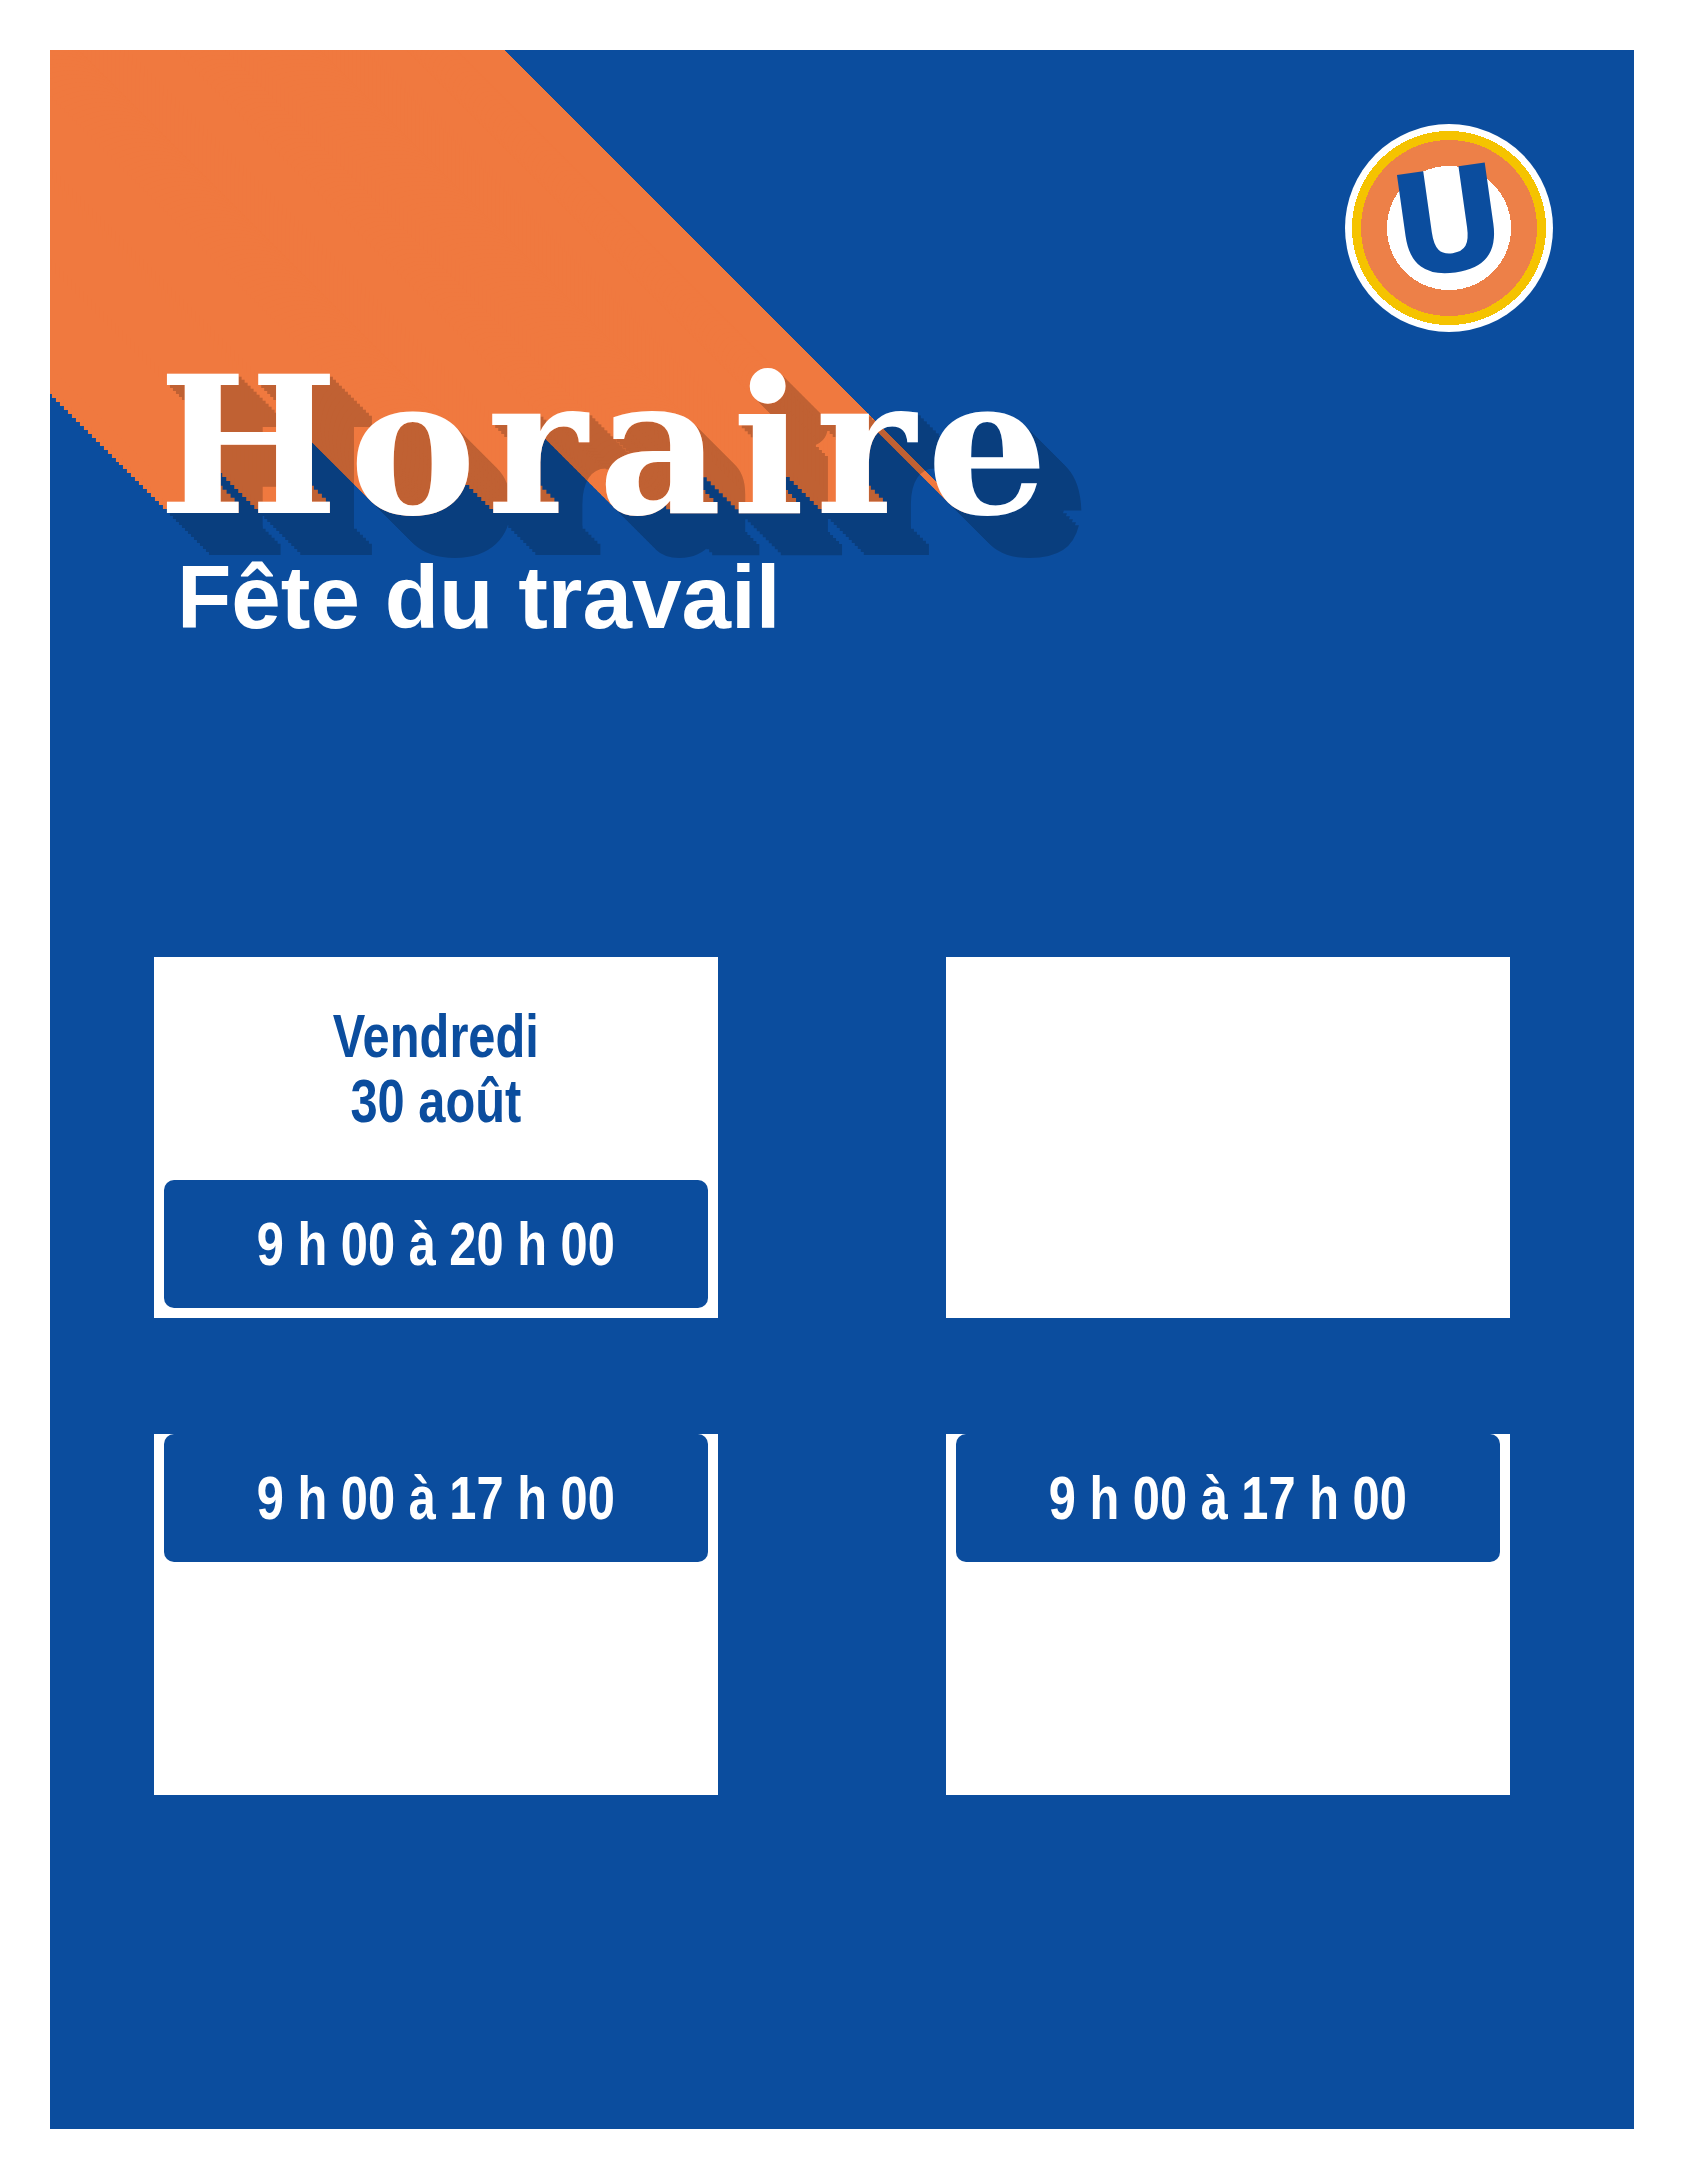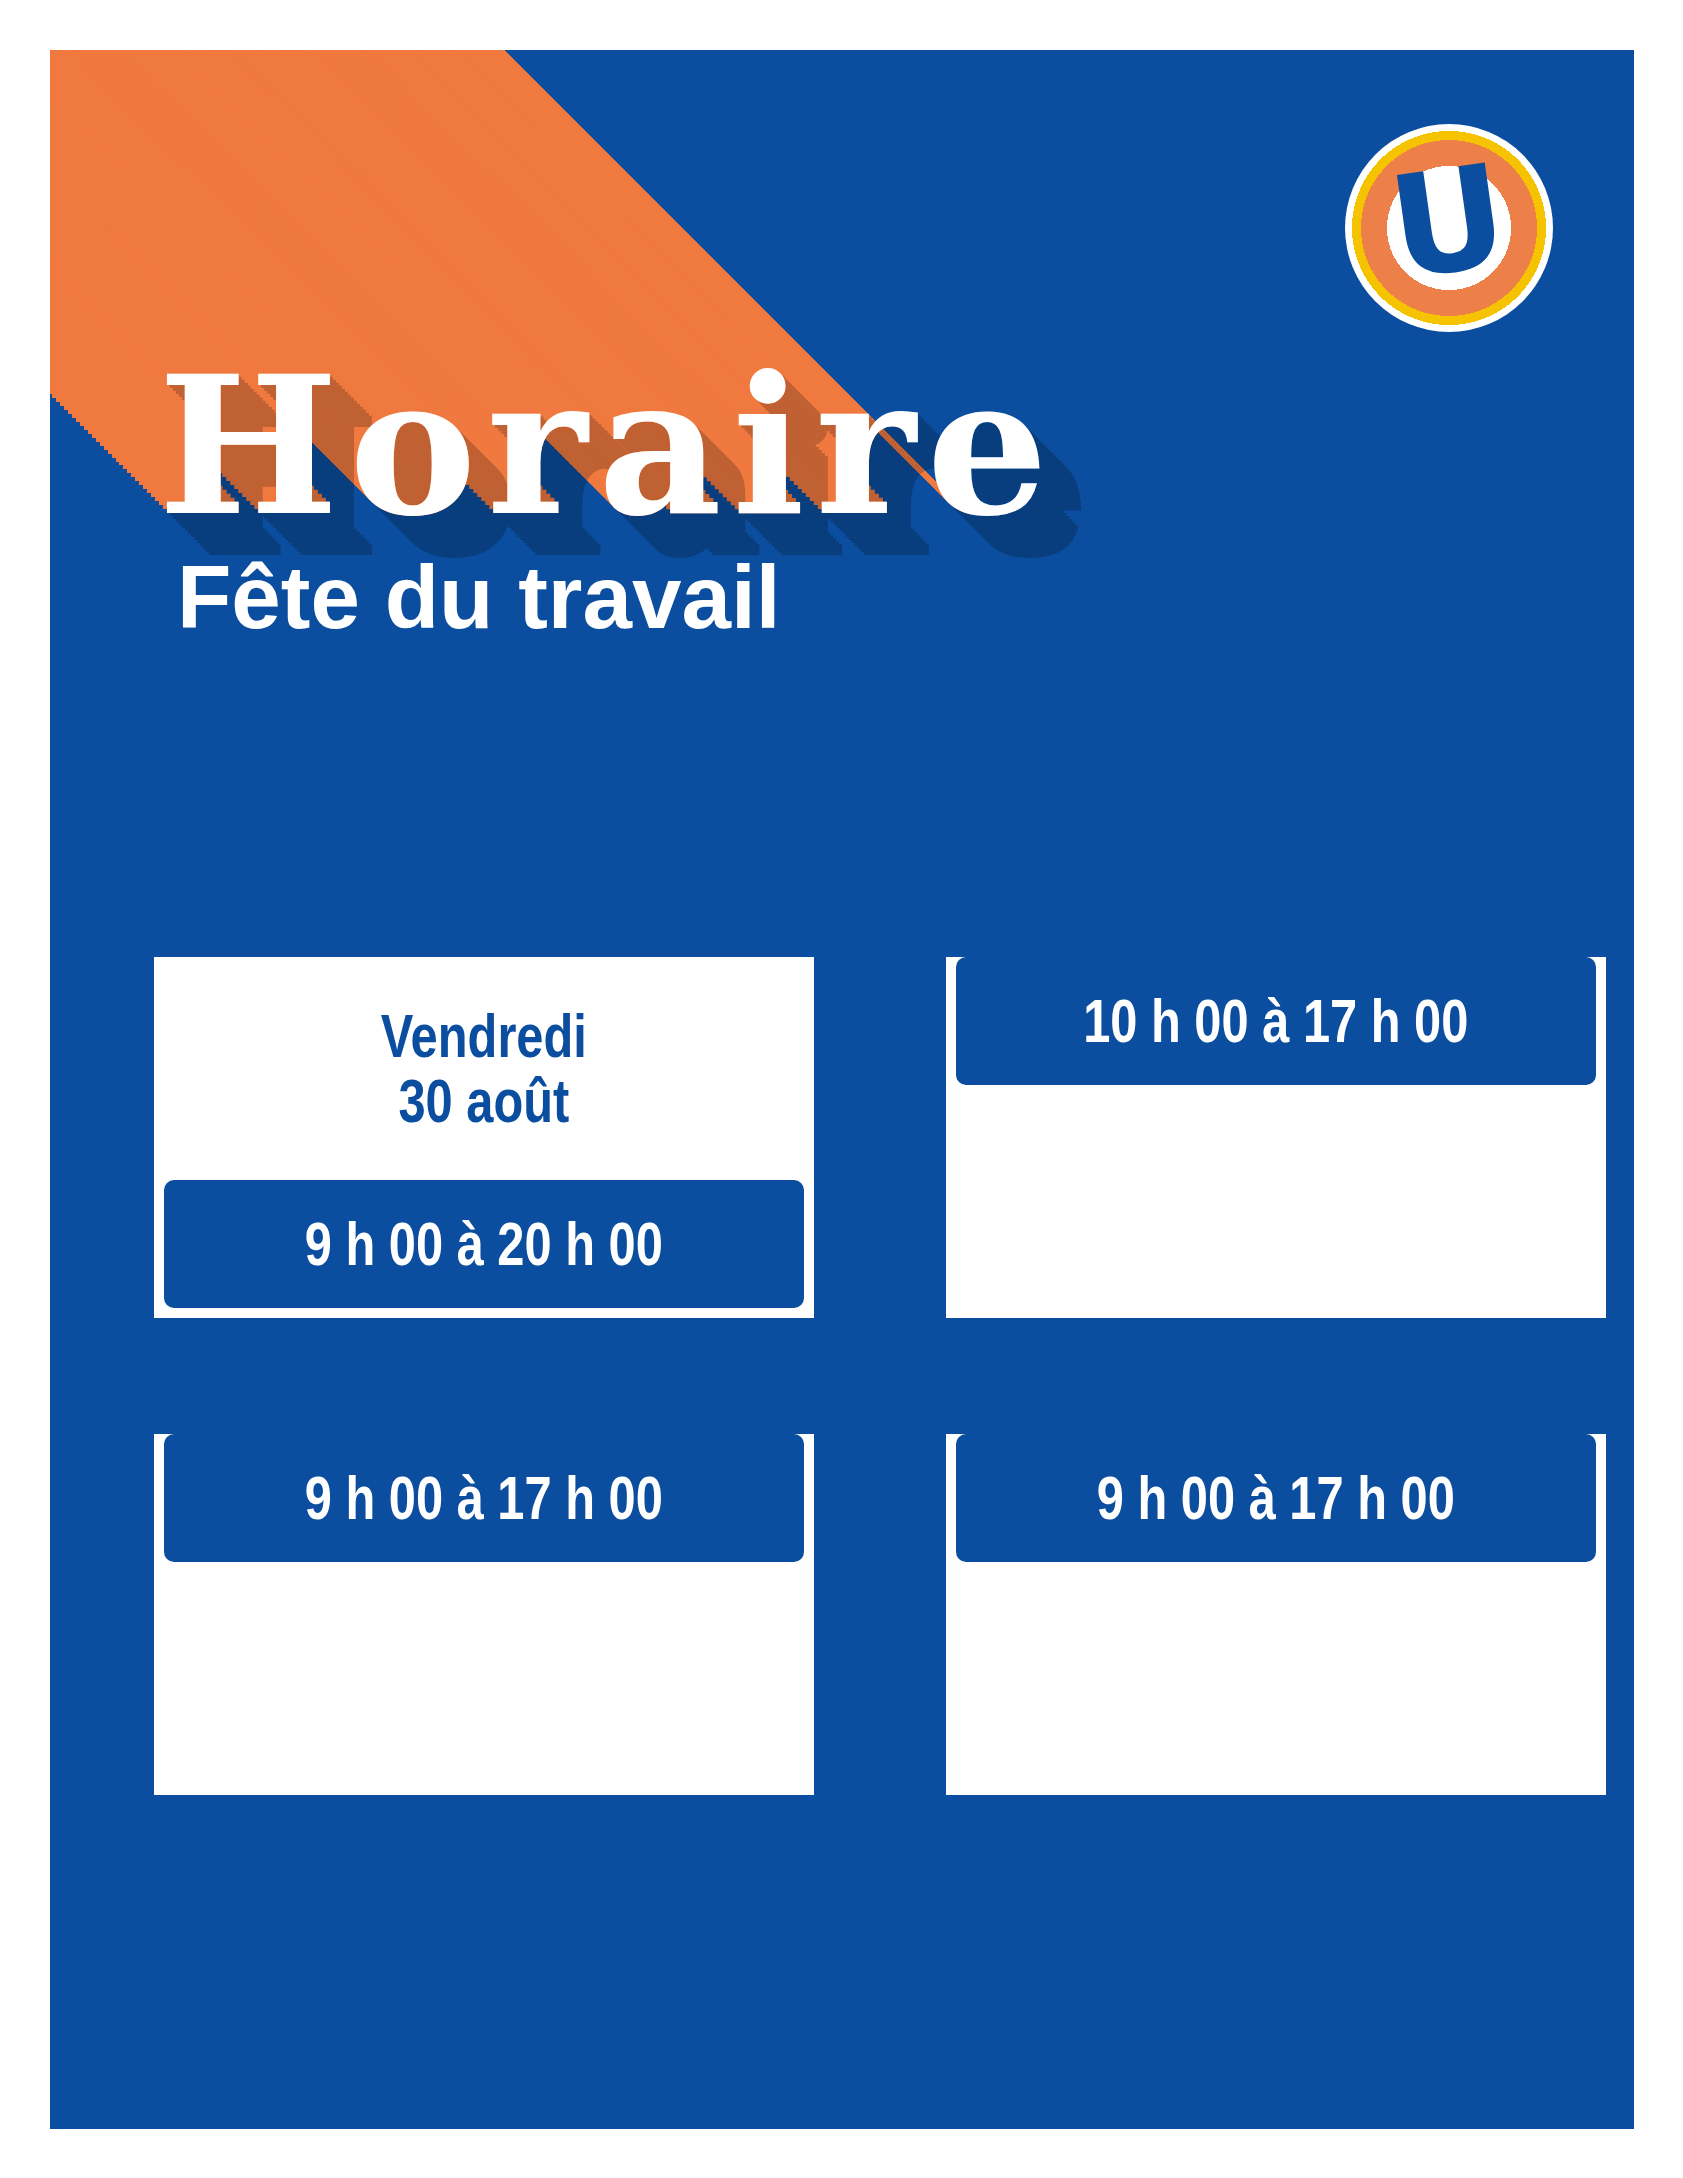--- a/index.html
+++ b/index.html
@@ -76,21 +76,21 @@
   
   .cards {
     position: absolute;
     left: 104px; top: 907px;
     display: grid;
     grid-template-columns: 584px 584px;
     column-gap: 208px;
     row-gap: 116px;
   }
   .card {
-    width: 660px; height: 361px;
+    width: 564px; height: 361px;
     background: #ffffff;
     box-sizing: border-box;
     padding: 0 10px 10px 10px;
     display: flex;
     flex-direction: column;
   }
   .card-top {
     flex: 1 1 auto;
     display: flex;
     flex-direction: column;
@@ -145,23 +145,20 @@
             <div>Vendredi</div>
             <div>30 août</div>
           </div>
         </div>
         <div class="card-bar">
           <span class="hours">9 h 00 à 20 h 00</span>
         </div>
       </div>
 
       <div class="card">
-        <div class="card-bar">
-          <span class="hours">10 h 00 à 17 h 00</span>
-        </div>
       </div>
 
       <div class="card">
         <div class="card-bar">
           <span class="hours">9 h 00 à 17 h 00</span>
         </div>
       </div>
 
       <div class="card">
         <div class="card-bar">

